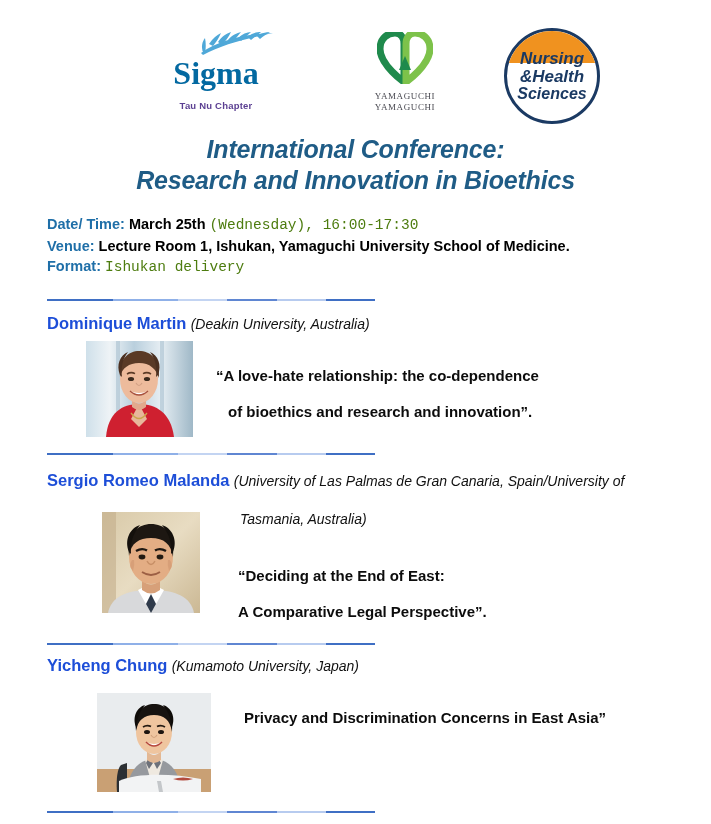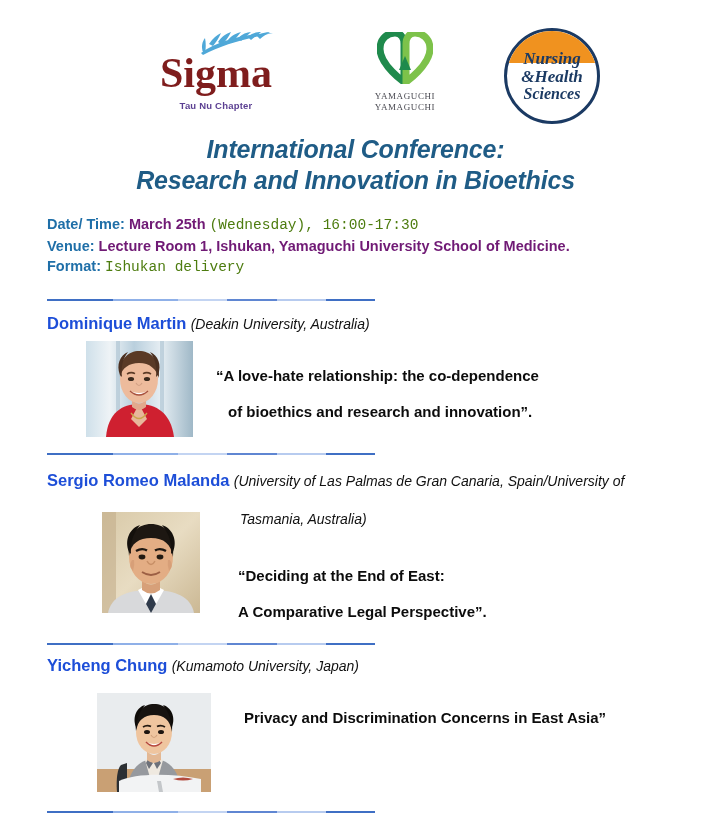--- a/index.html
+++ b/index.html
@@ -36,23 +36,23 @@
   .sigma-leaf {
     position: absolute;
     left: 34px;
     top: -2px;
     width: 86px;
     height: 26px;
   }
   .sigma-word {
     position: relative;
     font-family: "Liberation Serif", serif;
-    font-size: 42px;
-    font-weight: bold;
-    color: #7f1d1d;
+    font-size: 32px;
+    font-weight: bold;
+    color: #0369a1;
     letter-spacing: 0px;
     line-height: 46px;
     margin-top: 16px;
   }
   .sigma-chapter {
     font-family: "Liberation Sans", sans-serif;
     font-size: 9.5px;
     font-weight: bold;
     color: #5b3f92;
     letter-spacing: 0.2px;
@@ -104,21 +104,21 @@
   .nhs-text {
     position: absolute;
     left: 0; top: 0;
     width: 100%;
     height: 100%;
     display: flex;
     flex-direction: column;
     align-items: center;
     justify-content: center;
     color: #1b3a63;
-    font-family: Liberation Serif, serif;
+    font-family: Liberation Sans, sans-serif;
     font-weight: bold;
     font-style: italic;
     line-height: 1.0;
   }
   .nhs-l1 { font-size: 17px; margin-bottom: 1px; }
   .nhs-l2 { font-size: 17px; margin-bottom: 1px; }
   .nhs-l3 { font-size: 16px; }
 
   
   .conf-title {
@@ -143,21 +143,21 @@
     width: 640px;
     font-size: 14.5px;
     line-height: 20.5px;
   }
   .detail-line { white-space: nowrap; }
   .lbl {
     color: #1f6fa8;
     font-weight: bold;
   }
   .val-strong {
-    color: #701a75;
+    color: #000000;
     font-weight: bold;
   }
   .val-plain {
     color: #4d7c0f;
     font-weight: normal;
     font-family: Liberation Mono, monospace;
   }
 
   
   .divider {

